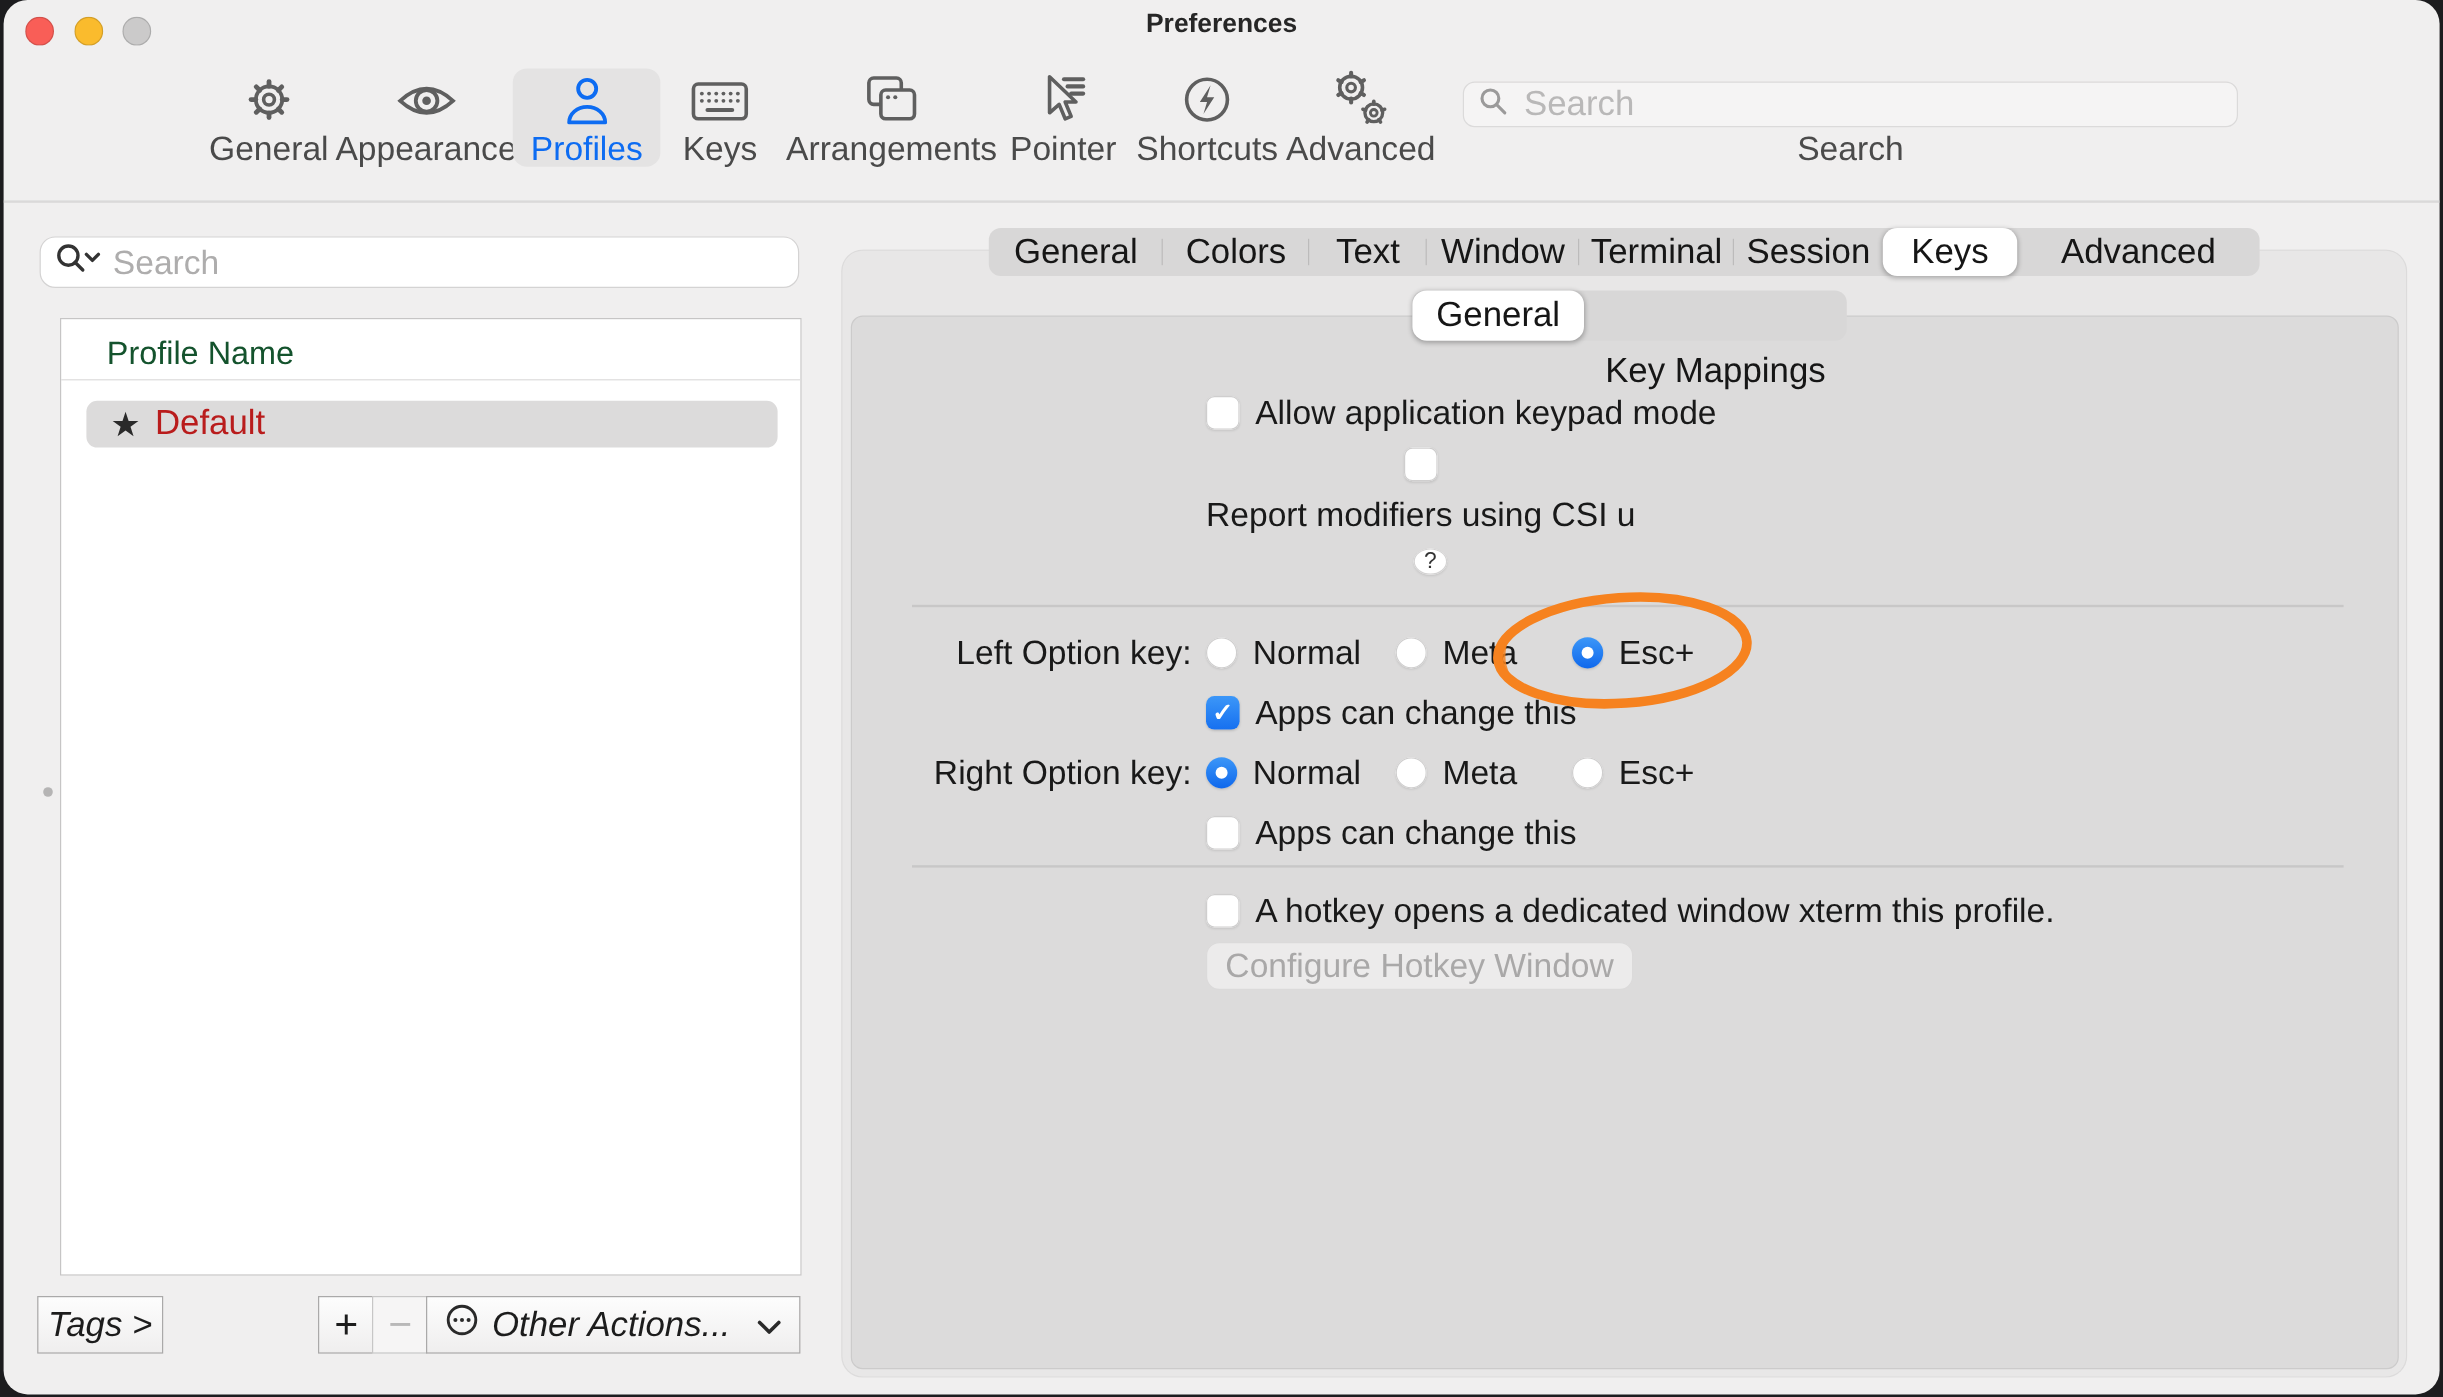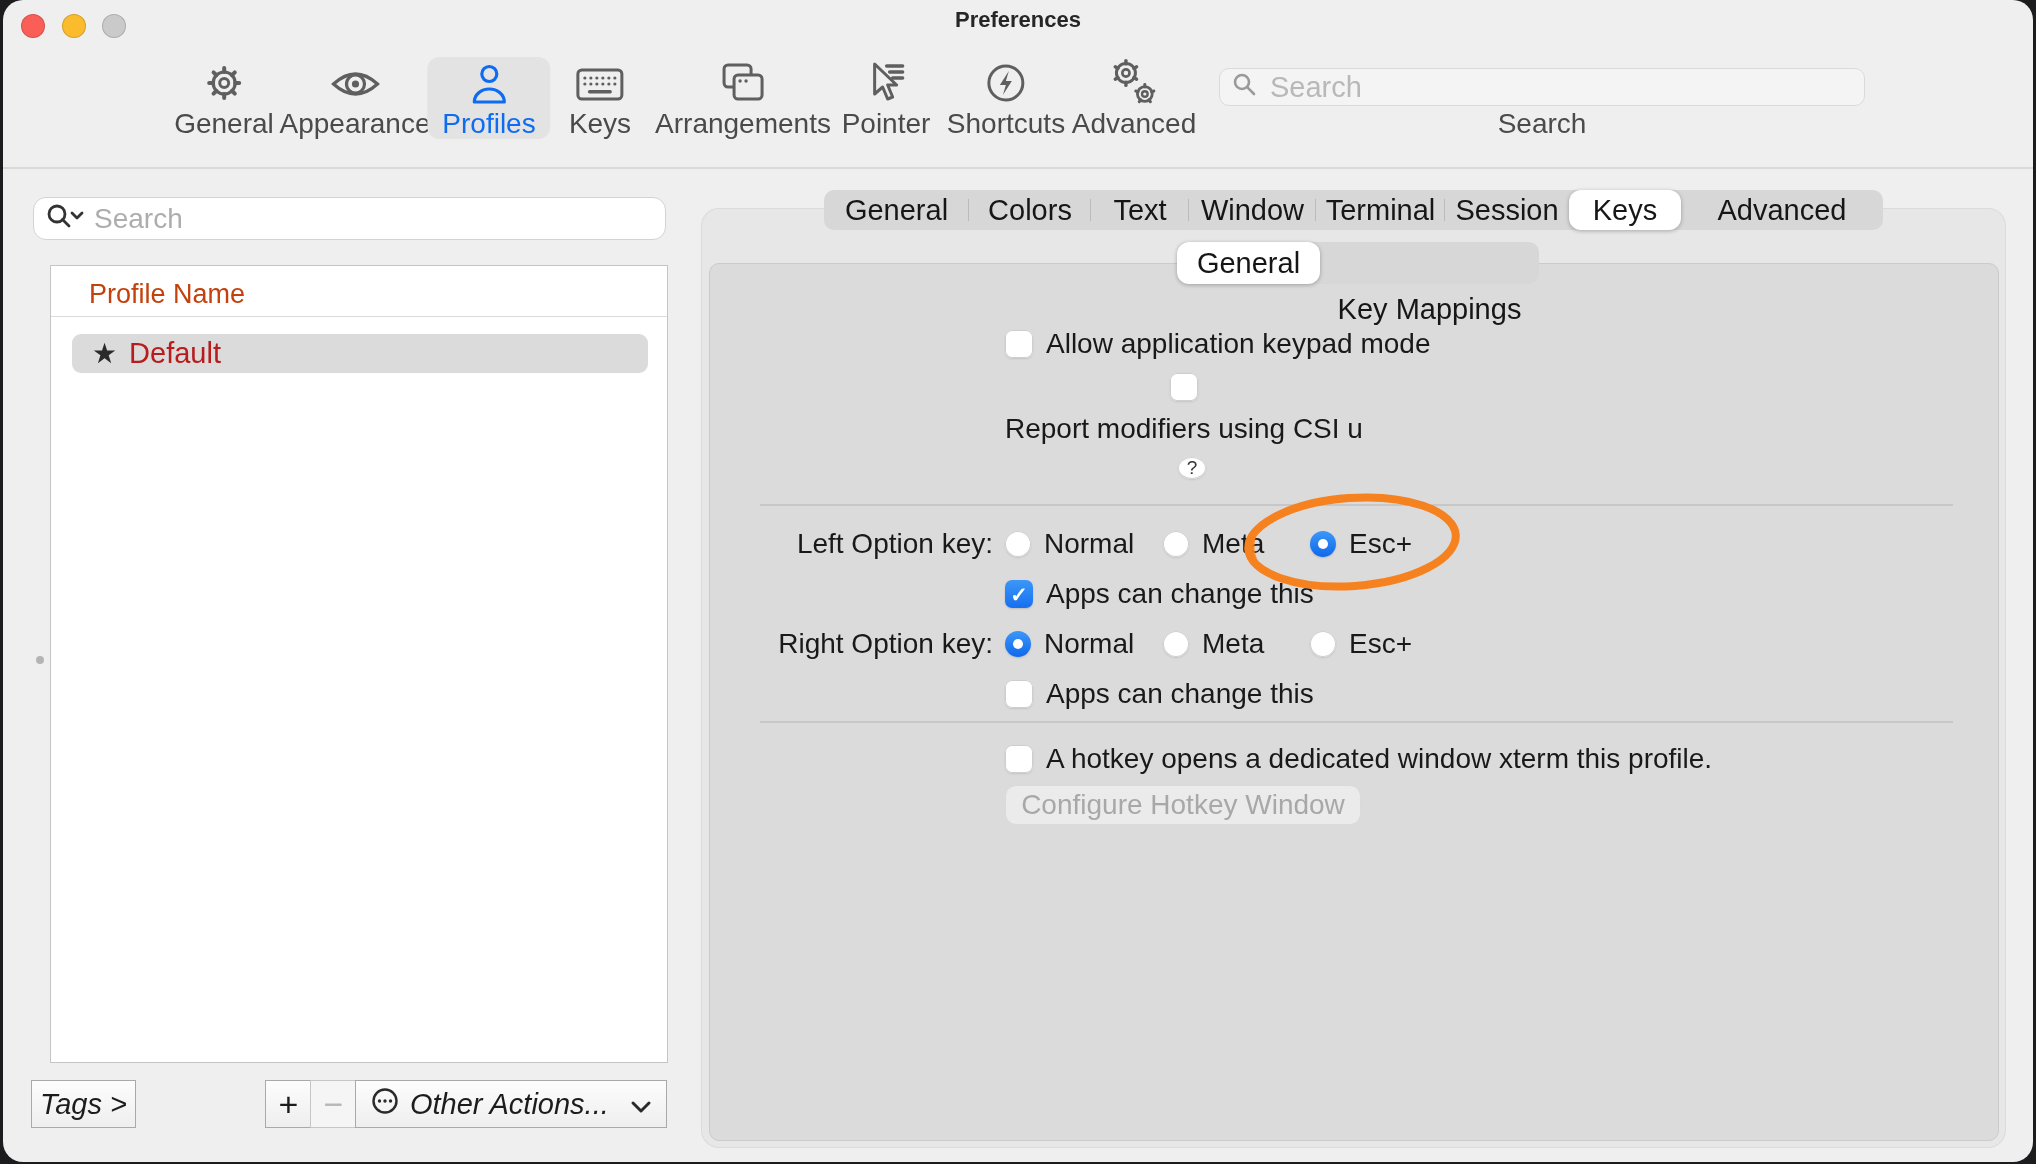--- a/index.html
+++ b/index.html
@@ -34,21 +34,21 @@
 
   
   .side-search{position:absolute;left:30px;top:197px;width:633px;height:43px;box-sizing:border-box;background:#ffffff;
     border:1px solid #d4d3d3;border-radius:13px;display:flex;align-items:center;padding:0 12px;gap:8px;}
   .side-search input{flex:1;border:none;outline:none;background:transparent;font-size:28px;color:#3a3a3a;
     font-family:"Liberation Sans",sans-serif;}
   .side-search input::placeholder{color:#aeadad;}
 
   .plist{position:absolute;left:47px;top:265px;width:618px;height:798px;box-sizing:border-box;background:#ffffff;
     border:1px solid #c6c5c5;}
-  .plist-header{position:absolute;left:38px;top:13px;font-size:27px;color:#c2410c;}
+  .plist-header{position:absolute;left:38px;top:13px;font-size:27px;color:#14532d;}
   .plist-hdiv{position:absolute;left:0;right:0;top:50px;height:1px;background:#dcdbdb;}
   .prow{position:absolute;left:21px;top:68px;width:576px;height:39px;background:#dcdbdb;border-radius:9px;
     display:flex;align-items:center;padding-left:20px;box-sizing:border-box;gap:12px;}
   .prow .star{font-size:28px;color:#2a2a2a;line-height:39px;}
   .prow .pname{font-size:29px;color:#b91c1c;}
 
   .btn{box-sizing:border-box;background:linear-gradient(#fdfdfd,#efeeee);border:1px solid #aaa9a9;
     display:flex;align-items:center;justify-content:center;font-size:29px;color:#1c1c1c;font-style:italic;}
   .tags-btn{position:absolute;left:28px;top:1080px;width:105px;height:48px;}
   .add-btn{position:absolute;left:262px;top:1080px;width:46px;height:48px;font-size:34px;}

